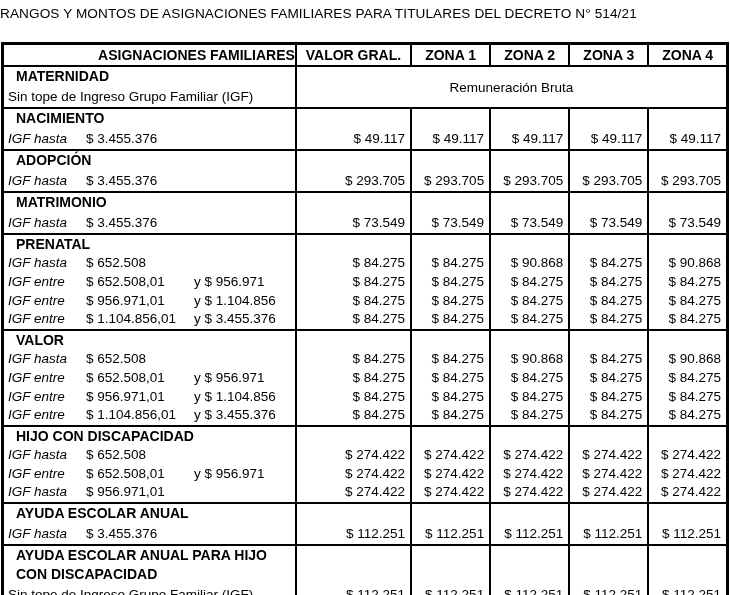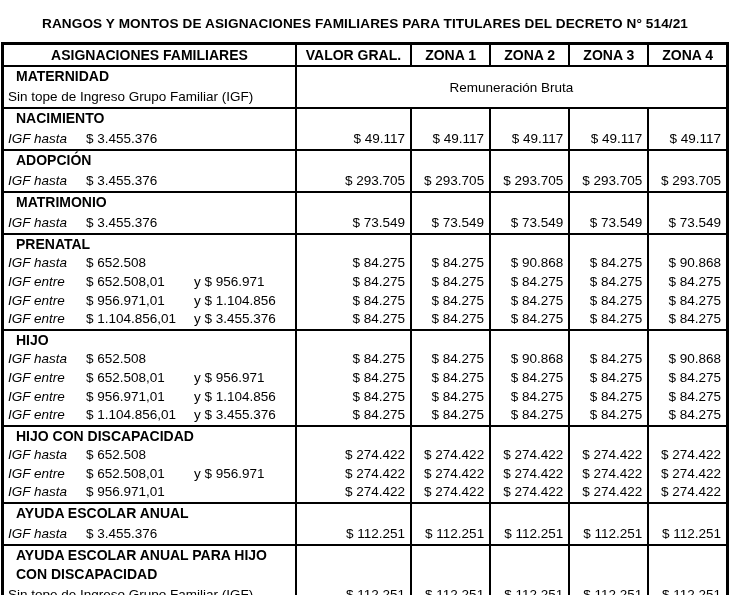--- a/index.html
+++ b/index.html
@@ -7,24 +7,23 @@
     position: relative;
     width: 730px;
     height: 595px;
     background: #ffffff;
     color: #000000;
     font-family: "Liberation Sans", "DejaVu Sans", sans-serif;
     overflow: hidden;
     box-sizing: border-box;
   }
   .title {
-    padding-top: 16px;
-    text-align: center;
+    padding-top: 6px;
     font-size: 13.6px;
-    font-weight: bold;
+    font-weight: normal;
     letter-spacing: 0.1px;
     white-space: nowrap;
   }
   table.main {
     position: absolute;
     left: 1px;
     top: 42px;
     border-collapse: collapse;
     table-layout: fixed;
     width: 728px;
@@ -42,21 +41,21 @@
   }
   thead th {
     border: 2px solid #000000;
     height: 20px;
     font-size: 14px;
     font-weight: bold;
     text-align: center;
     vertical-align: middle;
     white-space: nowrap;
   }
-  thead th.h-label { text-align: center; padding-left: 0; }
+  thead th.h-label { text-align: right; padding-left: 0; }
   tbody tr { height: 19px; }
   tbody tr.tall { height: 22px; }
   tbody tr.sec-start td { border-top: 2px solid #000000; }
   td.sec-title {
     font-weight: bold;
     font-size: 14px;
     padding-left: 12px;
     vertical-align: top;
     white-space: nowrap;
   }
@@ -219,21 +218,21 @@
           <td class="value">$ 84.275</td>
           <td class="value">$ 84.275</td>
           <td class="value">$ 84.275</td>
           <td class="value">$ 84.275</td>
           <td class="value">$ 84.275</td>
         </tr>
       </tbody>
       <tbody>
         <tr class="sec-start">
           <td class="sec-title">
-            <div class="title-line">HIJO</div>
+            <div class="title-line">VALOR</div>
           </td>
           <td></td>
           <td></td>
           <td></td>
           <td></td>
           <td></td>
         </tr>
         <tr>
           <td class="row-label"><span class="lbl-prefix">IGF hasta</span><span class="lbl-amount">$ 652.508</span></td>
           <td class="value">$ 84.275</td>

